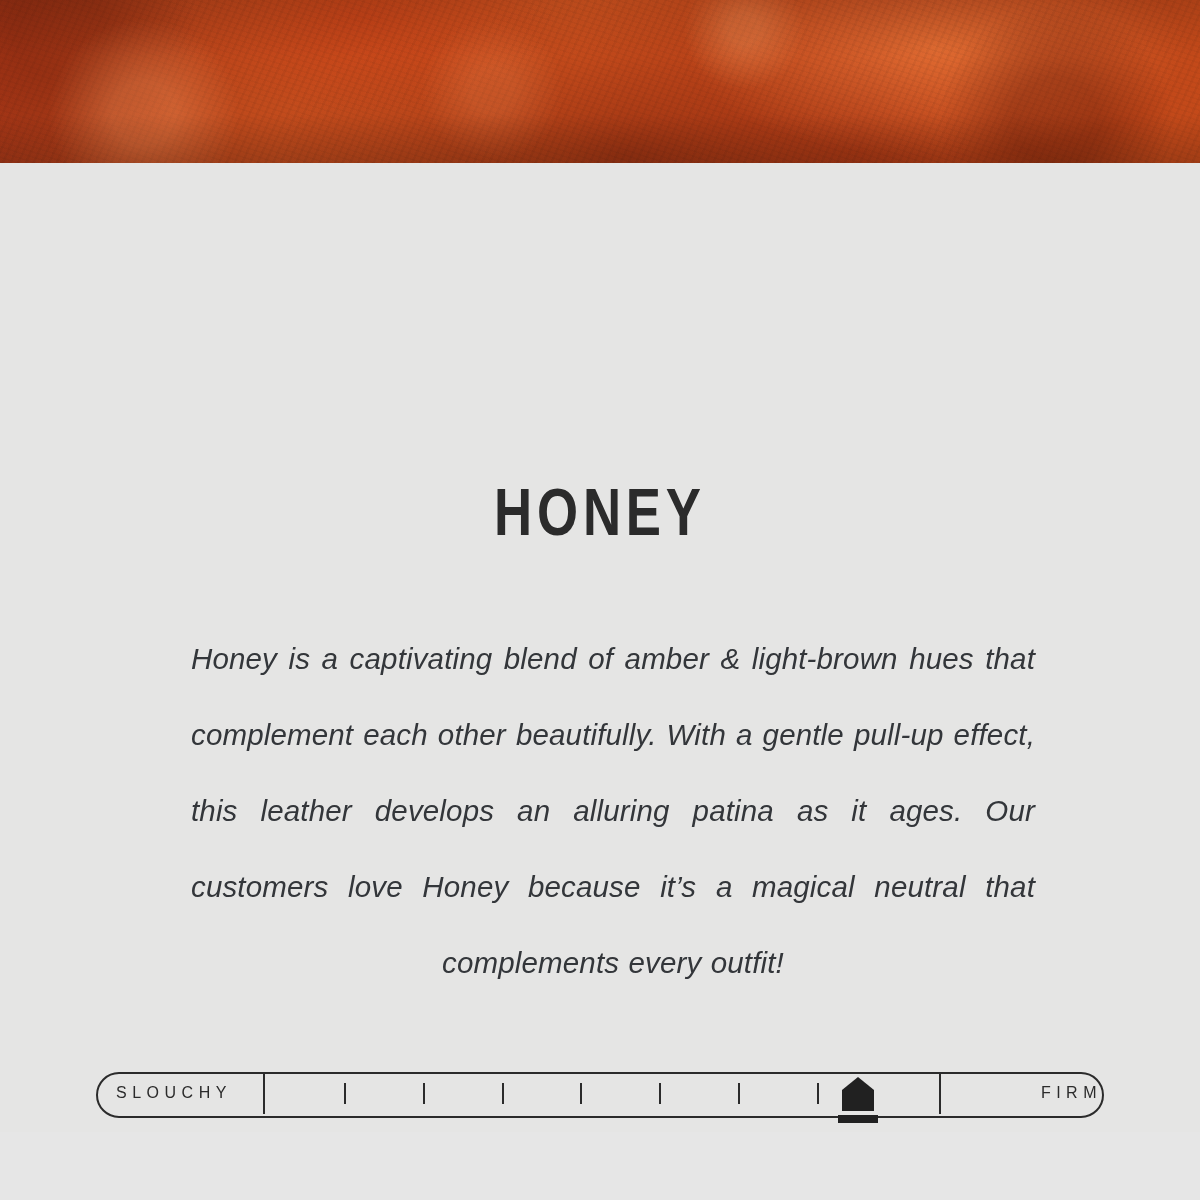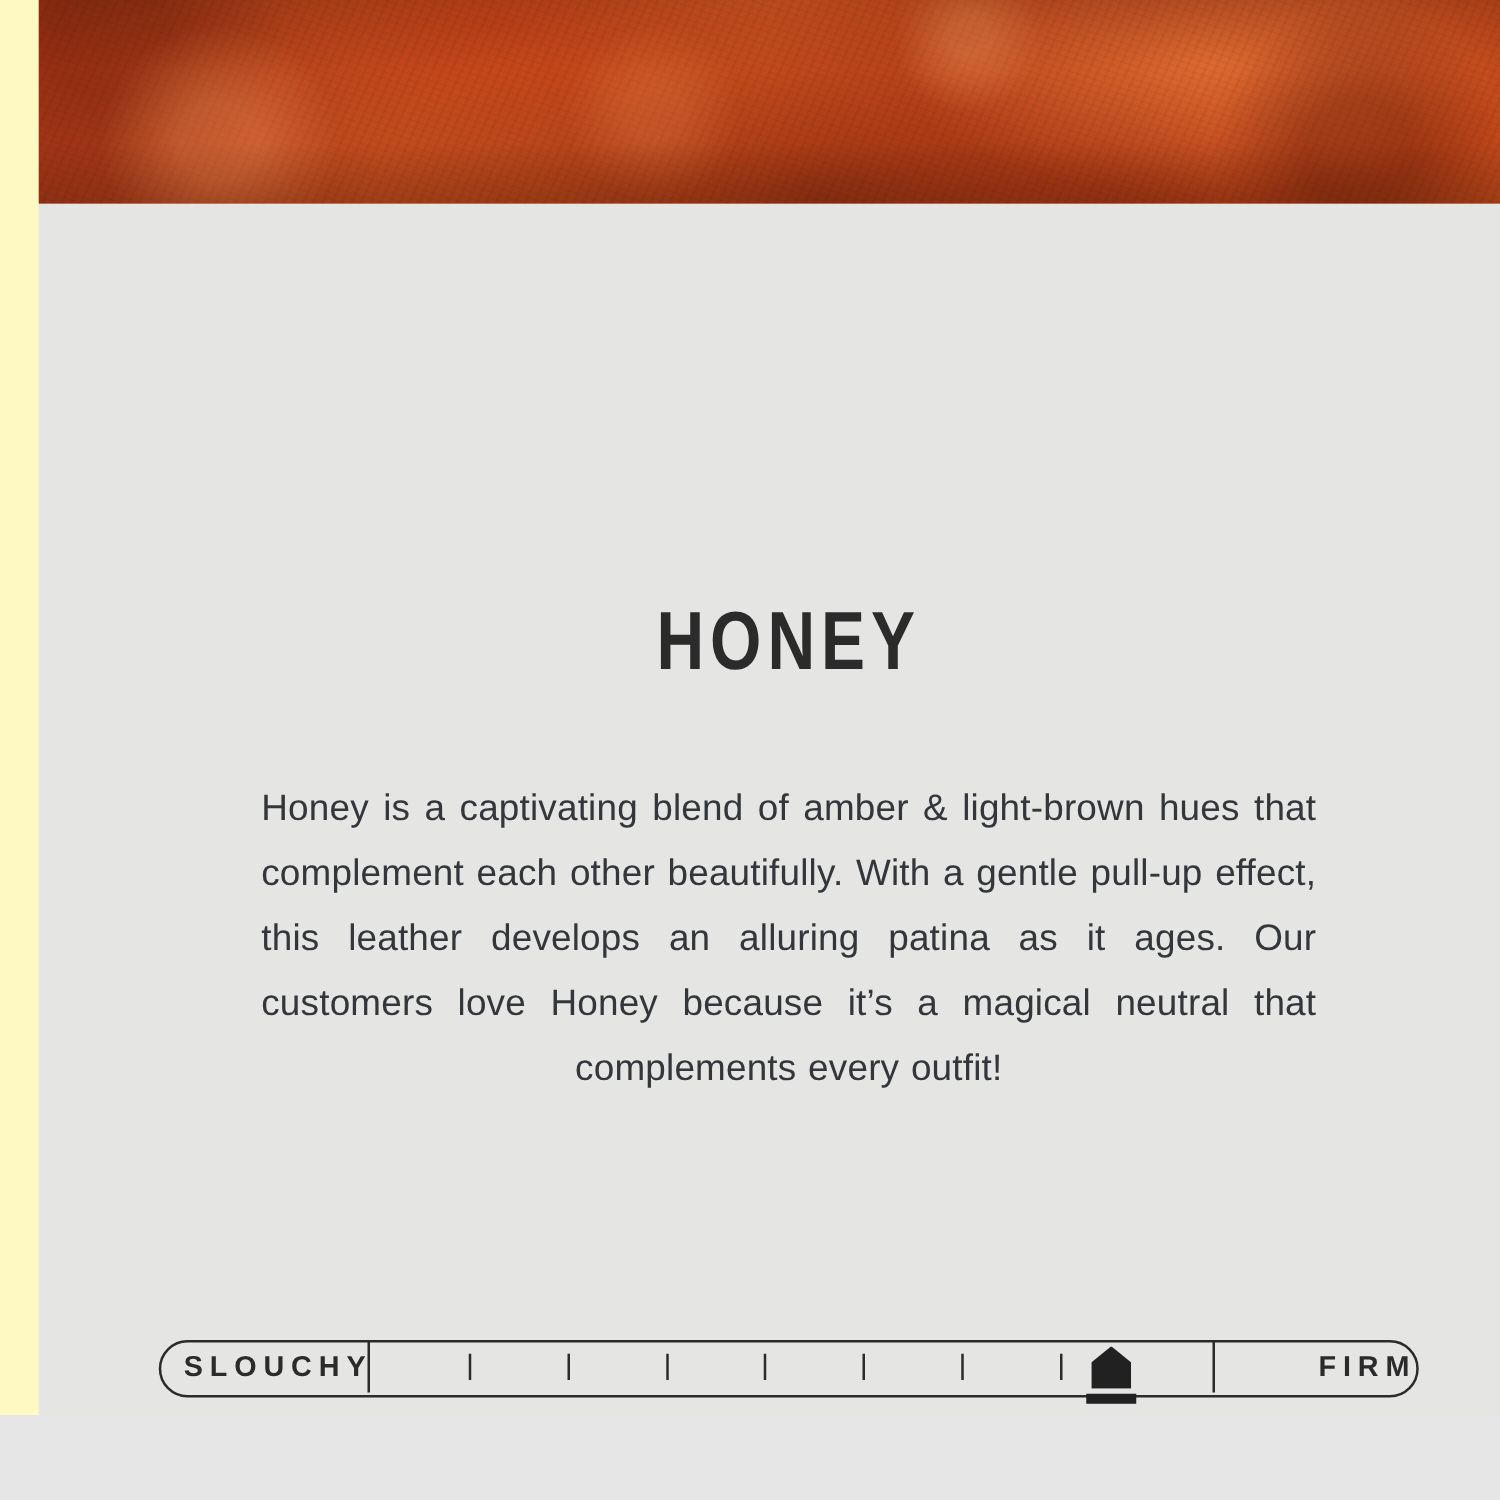--- a/index.html
+++ b/index.html
@@ -9,23 +9,22 @@
     width: 1200px;
     height: 1200px;
     background: #e6e6e6;
     font-family: "Liberation Sans", sans-serif;
   }
 
   .page {
     position: relative;
     width: 1200px;
     height: 1132px;
-    background: #fef9c3;
+    background: #f9a8d4;
     overflow: hidden;
-    padding-left: 31px;
   }
 
   
   .banner {
     position: relative;
     width: 1200px;
     height: 163px;
     overflow: hidden;
     background: #b23c19;
   }
@@ -78,30 +77,31 @@
     font-size: 66px;
     letter-spacing: 6px;
     color: #2b2b2b;
     transform: scaleX(0.80);
     line-height: 1;
   }
 
   .body-copy {
     position: absolute;
     top: 428px;
-    left: 178px;
+    left: 191px;
     width: 844px;
     text-align: justify;
     text-align-last: center;
     font-family: "Liberation Sans", sans-serif;
     font-size: 29.5px;
-    line-height: 52px;
+    line-height: 76px;
     color: #33363a;
     letter-spacing: 0.15px;
     word-spacing: 1px;
+    font-style: italic;
   }
 
   
   .scale {
     position: absolute;
     left: 96px;
     width: 1008px;
     height: 46px;
   }
   .scale.one { top: 909px; }
@@ -114,22 +114,22 @@
     border-radius: 23px;
     background: transparent;
   }
 
   .scale-label {
     position: absolute;
     top: 0;
     height: 42px;
     display: flex;
     align-items: center;
-    font-size: 23px;
-    font-weight: bold;
+    font-size: 16px;
+    font-weight: normal;
     letter-spacing: 5.5px;
     color: #2b2b2b;
   }
   .scale-label.left {
     left: 20px;
     padding-right: 0;
   }
   .scale-label.right {
     right: 2px;
     justify-content: flex-end;

